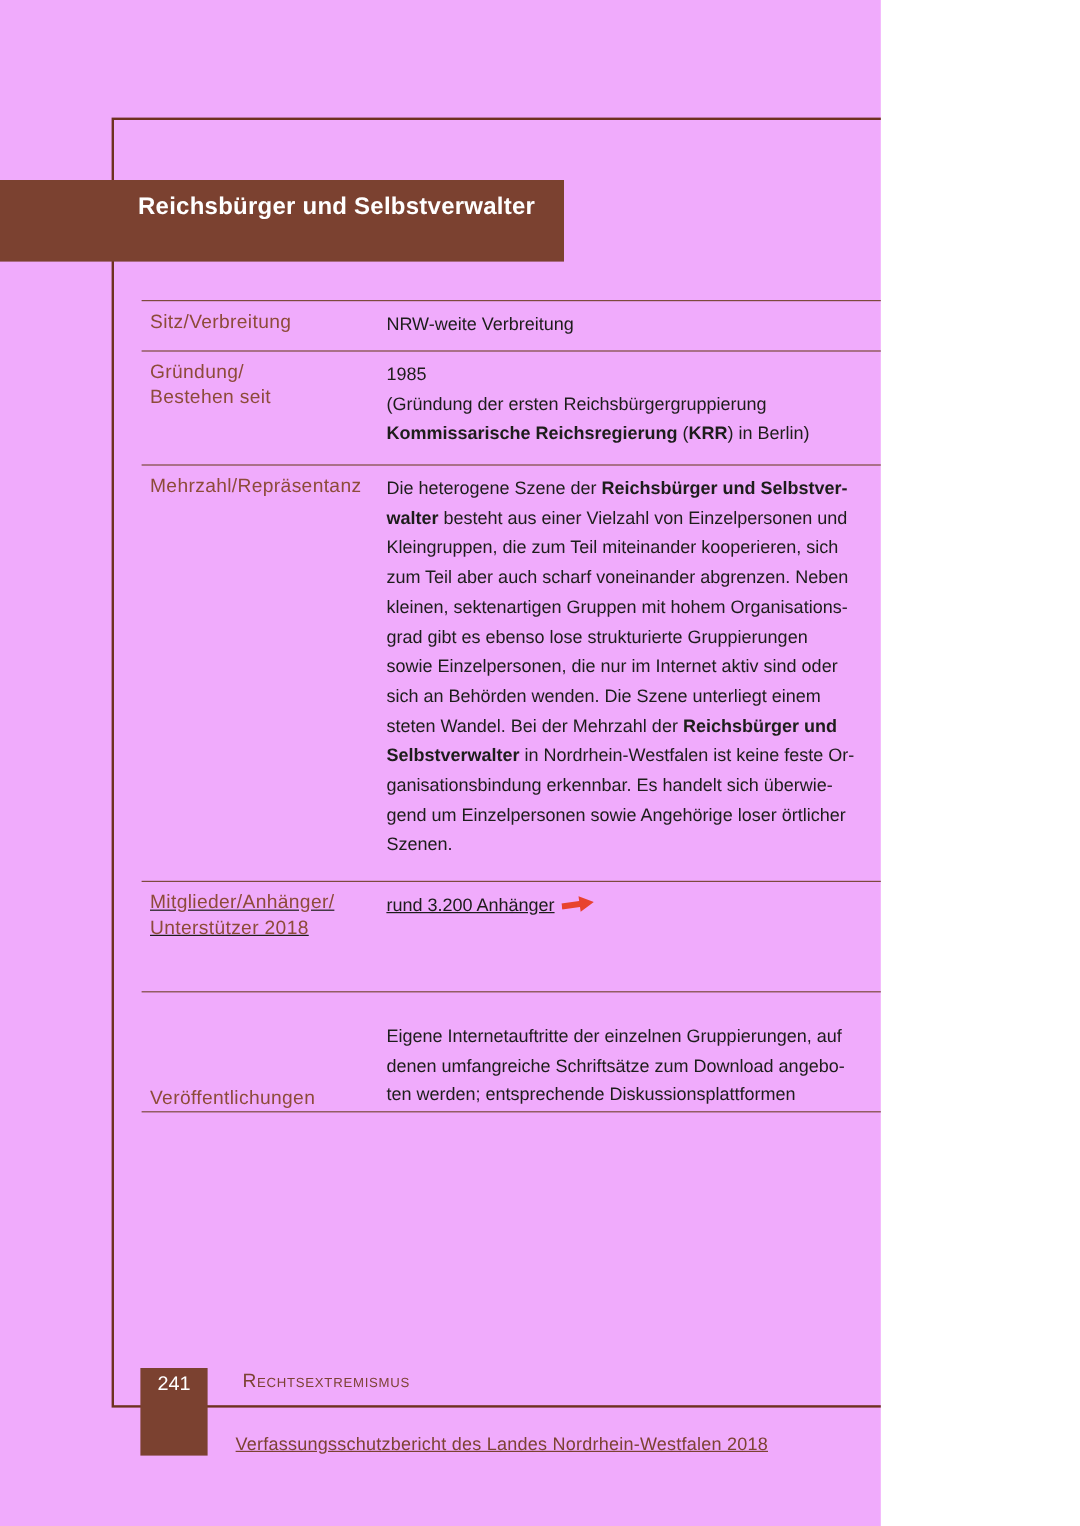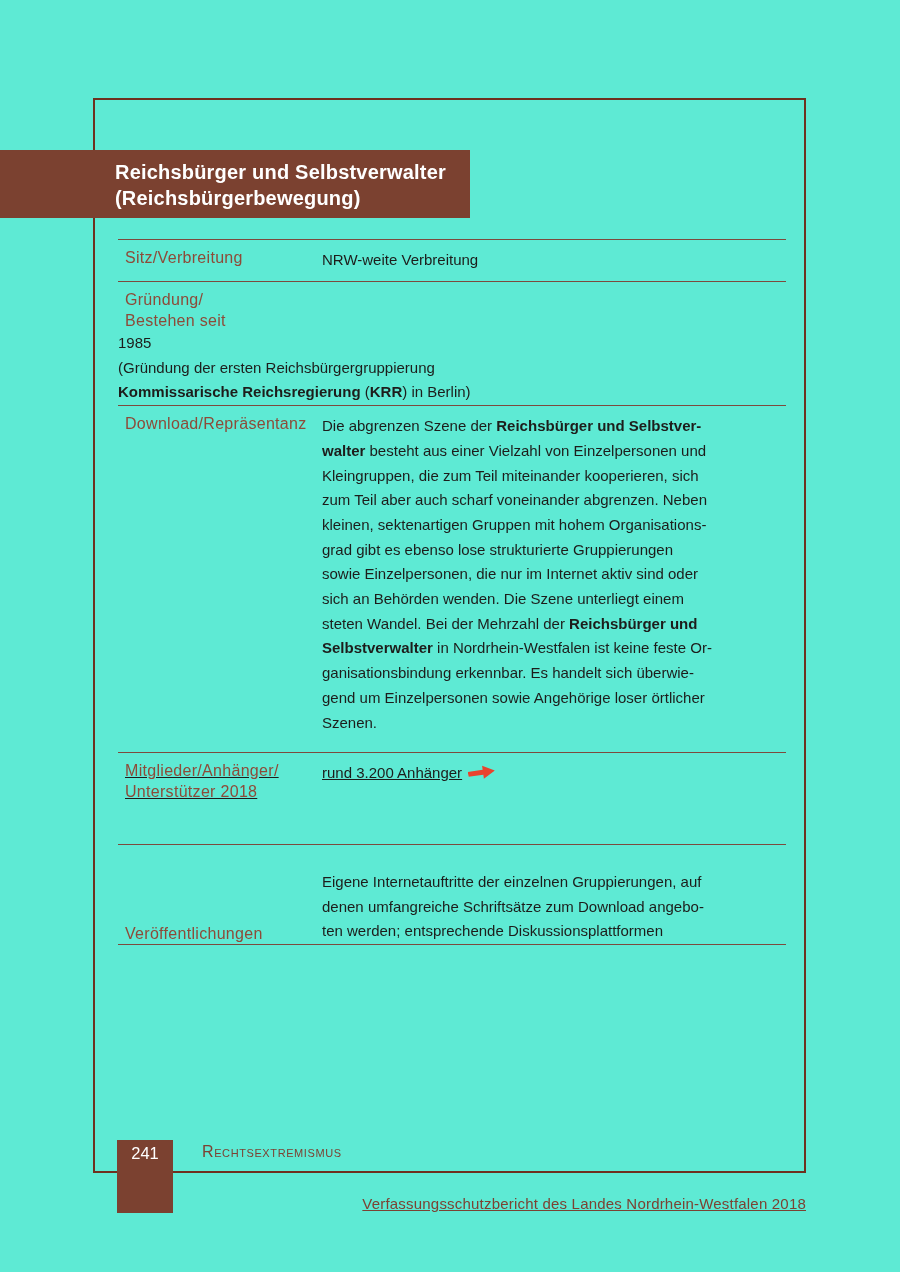--- a/index.html
+++ b/index.html
@@ -6,41 +6,41 @@
     --accent:#7b4130;
     --border:#6e311f;
     --rule:#7d4a3d;
     --label:#8d4b39;
     --body:#1d1d1b;
     --footertext:#7c4233;
     --arrow:#e8432e;
   }
   html,body{margin:0;padding:0;background:#ffffff;}
   .canvas{
-    position:relative;width:900px;height:1272px;background:#5eead4;overflow:hidden;
+    position:relative;width:734px;height:1272px;background:#f0abfc;overflow:hidden;
     font-family:"Liberation Sans", sans-serif;color:var(--body);
   }
   .frame{
     position:absolute;left:93px;top:98px;width:713px;height:1075px;
     border:2px solid var(--border);box-sizing:border-box;z-index:1;background:transparent;
   }
   .title-bar{
     position:absolute;left:0;top:150px;width:470px;height:68px;background:var(--accent);
     z-index:2;box-sizing:border-box;padding:9px 0 0 115px;
   }
   .title-line{
     color:#ffffff;font-size:20px;font-weight:bold;line-height:26px;letter-spacing:0.2px;
     white-space:pre-line;
   }
-  .infotable{position:absolute;left:118px;top:239px;width:668px;z-index:2;}
+  .infotable{position:absolute;left:118px;top:250px;width:668px;z-index:2;}
   .row{
     display:flex;box-sizing:border-box;border-top:1.5px solid var(--rule);padding-top:8px;
   }
   .row:nth-child(1){min-height:42px;}
-  .row:nth-child(2){min-height:95px;flex-direction:column;}
+  .row:nth-child(2){min-height:95px;}
   .row:nth-child(3){min-height:347px;}
   .row:nth-child(4){min-height:92px;text-decoration:underline;}
   .row:nth-child(5){min-height:101px;padding-top:14px;border-bottom:1.5px solid var(--rule);align-items:flex-end;}
   .cell-label{
     flex:none;width:204px;box-sizing:border-box;padding-left:7px;
     color:var(--label);font-size:16px;line-height:20.5px;letter-spacing:0.3px;white-space:pre-line;
   }
   .cell-value{
     flex:1;color:var(--body);font-size:15px;line-height:24.7px;white-space:pre-line;
   }
@@ -61,41 +61,40 @@
 </style>
 </head>
 <body>
 
 <div class="canvas">
 
   <div class="frame"></div>
 
   <div class="title-bar">
     <div class="title-line">Reichsbürger und Selbstverwalter</div>
-    <div class="title-line">(Reichsbürgerbewegung)</div>
   </div>
 
   <div class="infotable">
 
     <div class="row">
       <div class="cell-label">Sitz/Verbreitung</div>
       <div class="cell-value"><span>NRW-weite Verbreitung</span></div>
     </div>
 
     <div class="row">
       <div class="cell-label">Gründung/
 Bestehen seit</div>
       <div class="cell-value"><span>1985
 (Gründung der ersten Reichsbürgergruppierung
 </span><span class="b">Kommissarische Reichsregierung</span><span> (</span><span class="b">KRR</span><span>) in Berlin)</span></div>
     </div>
 
     <div class="row">
-      <div class="cell-label">Download/Repräsentanz</div>
-      <div class="cell-value"><span>Die abgrenzen Szene der </span><span class="b">Reichsbürger und Selbstver-
+      <div class="cell-label">Mehrzahl/Repräsentanz</div>
+      <div class="cell-value"><span>Die heterogene Szene der </span><span class="b">Reichsbürger und Selbstver-
 walter</span><span> besteht aus einer Vielzahl von Einzelpersonen und
 Kleingruppen, die zum Teil miteinander kooperieren, sich
 zum Teil aber auch scharf voneinander abgrenzen. Neben
 kleinen, sektenartigen Gruppen mit hohem Organisations-
 grad gibt es ebenso lose strukturierte Gruppierungen
 sowie Einzelpersonen, die nur im Internet aktiv sind oder
 sich an Behörden wenden. Die Szene unterliegt einem
 steten Wandel. Bei der Mehrzahl der </span><span class="b">Reichsbürger und
 Selbstverwalter</span><span> in Nordrhein-Westfalen ist keine feste Or-
 ganisationsbindung erkennbar. Es handelt sich überwie-

